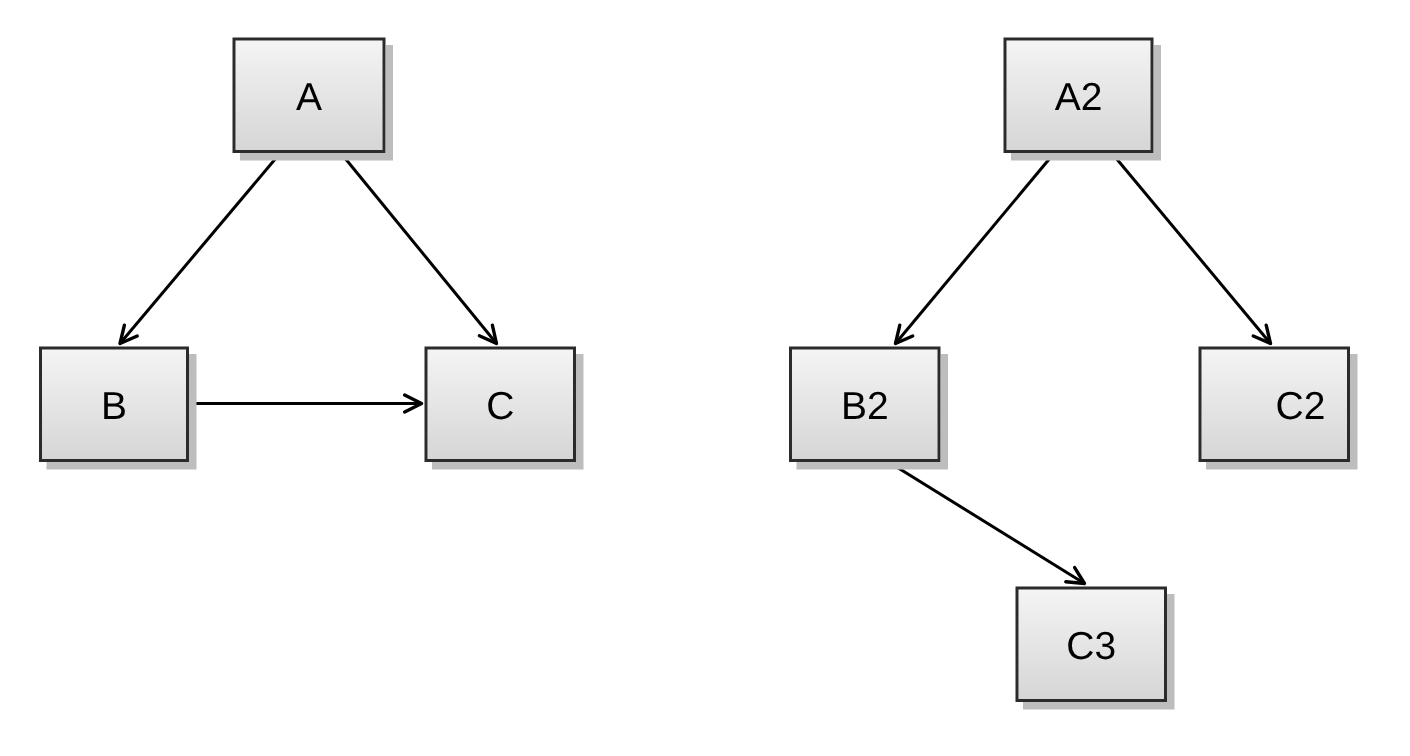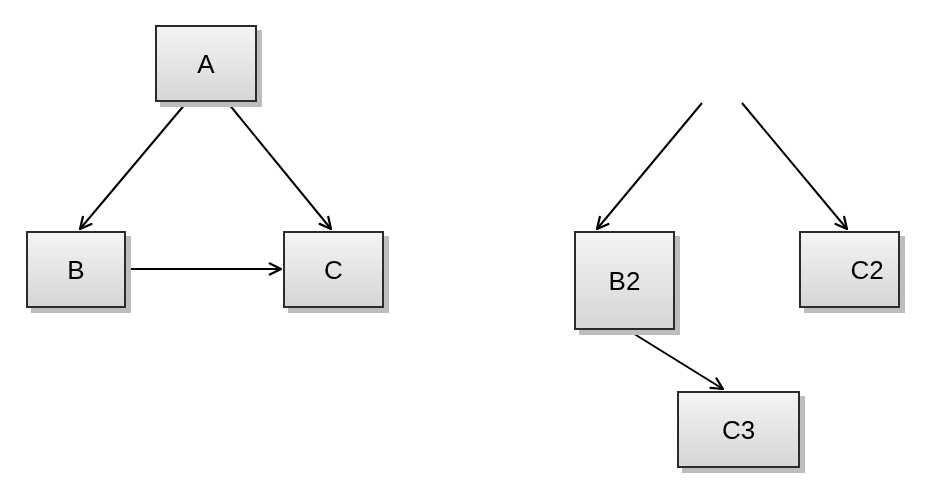--- a/index.html
+++ b/index.html
@@ -66,23 +66,26 @@
   <div id="nodes-layer">
       <div class="node" style="left: 155px; top: 25px; width: 102px; height: 77px;">
         <span>A</span>
       </div>
       <div class="node" style="left: 26px; top: 231px; width: 100px; height: 77px;">
         <span>B</span>
       </div>
       <div class="node" style="left: 283px; top: 231px; width: 101px; height: 77px;">
         <span>C</span>
       </div>
-      <div class="node" style="left: 574px; top: 231px; width: 101px; height: 99px;">
+      <div class="node" style="left: 669px; top: 25px; width: 100px; height: 77px;">
+        <span>A2</span>
+      </div>
+      <div class="node" style="left: 526px; top: 231px; width: 101px; height: 77px;">
         <span>B2</span>
       </div>
       <div class="node" style="left: 799px; top: 231px; width: 101px; height: 77px; padding-left: 35px;">
         <span>C2</span>
       </div>
-      <div class="node" style="left: 677px; top: 391px; width: 123px; height: 77px;">
+      <div class="node" style="left: 677px; top: 391px; width: 101px; height: 77px;">
         <span>C3</span>
       </div>
     </div>
 </div>
 
 </body></html>

